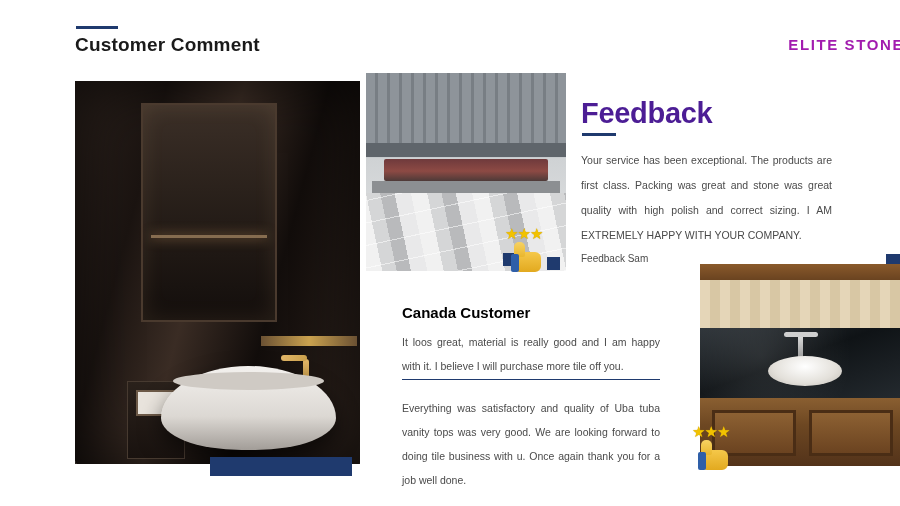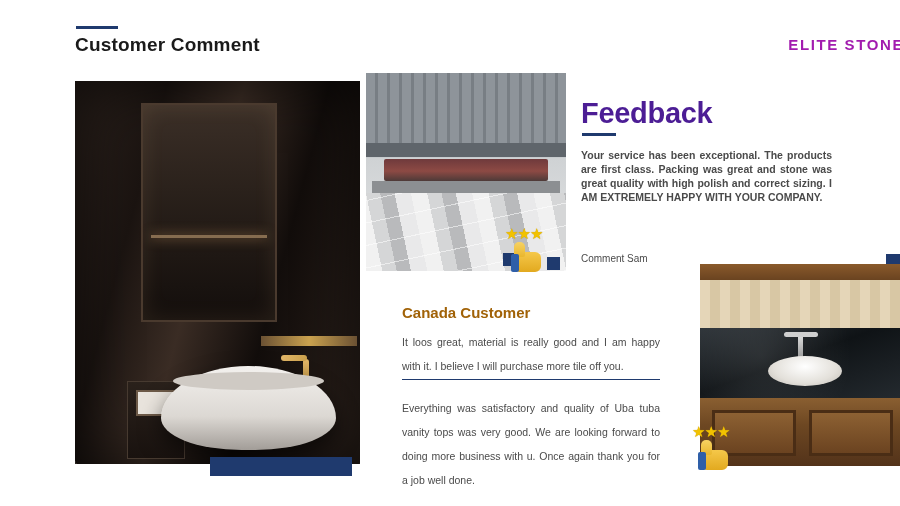--- a/index.html
+++ b/index.html
@@ -298,24 +298,23 @@
     width: 34px;
     height: 3px;
     background: #1f3a6e;
   }
   .feedback-body {
     position: absolute;
     left: 541px;
     top: 148px;
     width: 251px;
     font-size: 10.5px;
-    line-height: 14px;
+    line-height: 25px;
     color: #4a4a4a;
     text-align: justify;
-    font-weight: bold;
   }
   .feedback-sign {
     position: absolute;
     left: 541px;
     top: 253px;
     font-size: 10px;
     color: #4a4a4a;
   }
 
   
@@ -323,21 +322,21 @@
     position: absolute;
     left: 362px;
     width: 258px;
   }
   .testi-1 { top: 304px; }
   .testi-2 { top: 396px; }
   .testi h3 {
     margin: 0 0 9px 0;
     font-size: 15px;
     font-weight: bold;
-    color: #a16207;
+    color: #000000;
   }
   .testi p {
     margin: 0;
     font-size: 10.5px;
     line-height: 24px;
     color: #4a4a4a;
     text-align: justify;
   }
   .testi-divider {
     position: absolute;
@@ -436,31 +435,31 @@
     <div class="van-sink"></div>
     <div class="van-cabinet"></div>
   </div>
 
   <div class="deco deco-bottom-left"></div>
   <div class="deco deco-corner"></div>
 
   <div class="feedback-title">Feedback</div>
   <div class="feedback-rule"></div>
   <div class="feedback-body">Your service has been exceptional. The products are first class. Packing was great and stone was great quality with high polish and correct sizing. I AM EXTREMELY HAPPY WITH YOUR COMPANY.</div>
-  <div class="feedback-sign">Comment Sam</div>
+  <div class="feedback-sign">Feedback Sam</div>
 
   <div class="testi testi-1">
     <h3>Canada Customer</h3>
     <p>It loos great, material is really good and I am happy with it. I believe I will purchase more tile off you.</p>
   </div>
 
   <div class="testi-divider"></div>
 
   <div class="testi testi-2">
-    <p>Everything was satisfactory and quality of Uba tuba vanity tops was very good. We are looking forward to doing more business with u. Once again thank you for a job well done.</p>
+    <p>Everything was satisfactory and quality of Uba tuba vanity tops was very good. We are looking forward to doing tile business with u. Once again thank you for a job well done.</p>
   </div>
 
   <div class="thumb thumb-a">
     <div class="thumb-square sq1"></div>
     <div class="thumb-square sq2"></div>
     <div class="stars">★★★</div>
     <div class="hand">
       <div class="fist"></div>
       <div class="up"></div>
       <div class="cuff"></div>

